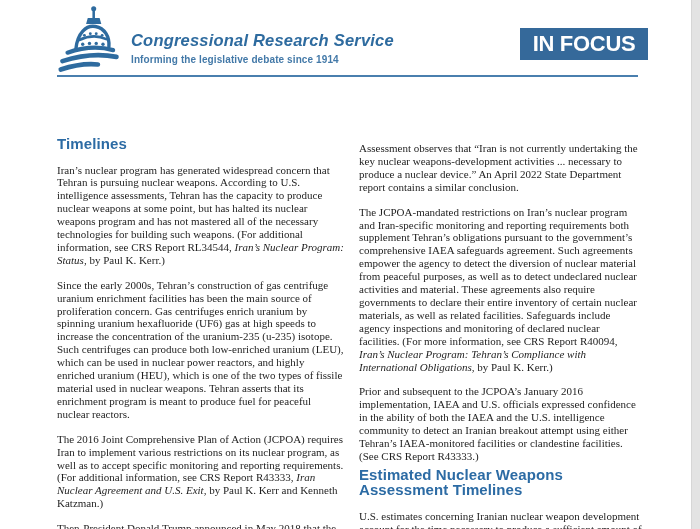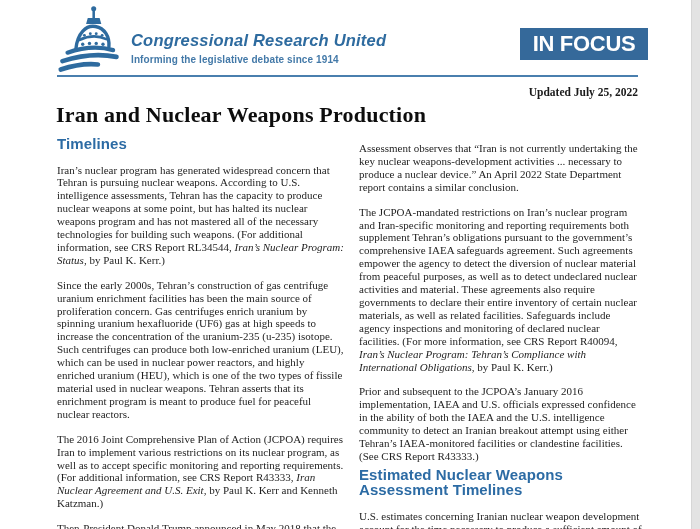--- a/index.html
+++ b/index.html
@@ -59,31 +59,29 @@
       <circle class="svg-blue" cx="34" cy="47" r="2"></circle>
       <circle class="svg-blue" cx="42" cy="46" r="2"></circle>
       <circle class="svg-blue" cx="50" cy="46" r="2"></circle>
       <circle class="svg-blue" cx="58" cy="47" r="2"></circle>
       <path class="svg-stroke" stroke-width="5" stroke-linecap="round" d="M16 57 Q45 47 70 54"></path>
       <path class="svg-stroke" stroke-width="5.5" stroke-linecap="round" d="M10 67 Q44 56 74 62"></path>
       <path class="svg-stroke" stroke-width="5.5" stroke-linecap="round" d="M8 77 Q32 69 52 71"></path>
     </svg>
 
     <div class="brand">
-      <div class="brand-name">Congressional Research United</div>
+      <div class="brand-name">Congressional Research Service</div>
       <div class="brand-tagline">Informing the legislative debate since 1914</div>
     </div>
 
     <div class="badge">IN FOCUS</div>
     <div class="rule"></div>
   </div>
 
-  <div class="updated">Updated July 25, 2022</div>
 
-  <div class="title">Iran and Nuclear Weapons Production</div>
 
   <div class="col col-left">
     <h2>Timelines</h2>
     <p><span>Iran’s nuclear program has generated widespread concern that Tehran is pursuing nuclear weapons. According to U.S. intelligence assessments, Tehran has the capacity to produce nuclear weapons at some point, but has halted its nuclear weapons program and has not mastered all of the necessary technologies for building such weapons. (For additional information, see CRS Report RL34544, </span><span style="font-style: italic;">Iran’s Nuclear Program: Status</span><span>, by Paul K. Kerr.)</span></p>
     <p><span>Since the early 2000s, Tehran’s construction of gas centrifuge uranium enrichment facilities has been the main source of proliferation concern. Gas centrifuges enrich uranium by spinning uranium hexafluoride (UF6) gas at high speeds to increase the concentration of the uranium-235 (u-235) isotope. Such centrifuges can produce both low-enriched uranium (LEU), which can be used in nuclear power reactors, and highly enriched uranium (HEU), which is one of the two types of fissile material used in nuclear weapons. Tehran asserts that its enrichment program is meant to produce fuel for peaceful nuclear reactors.</span></p>
     <p><span>The 2016 Joint Comprehensive Plan of Action (JCPOA) requires Iran to implement various restrictions on its nuclear program, as well as to accept specific monitoring and reporting requirements. (For additional information, see CRS Report R43333, </span><span style="font-style: italic;">Iran Nuclear Agreement and U.S. Exit</span><span>, by Paul K. Kerr and Kenneth Katzman.)</span></p>
     <p><span>Then-President Donald Trump announced in May 2018 that the United States was ending U.S. participation in the JCPOA. Following this decision, Iran stopped implementing much of this agreement, as well as JCPOA</span></p>
   </div>
 
   <div class="col col-right">

